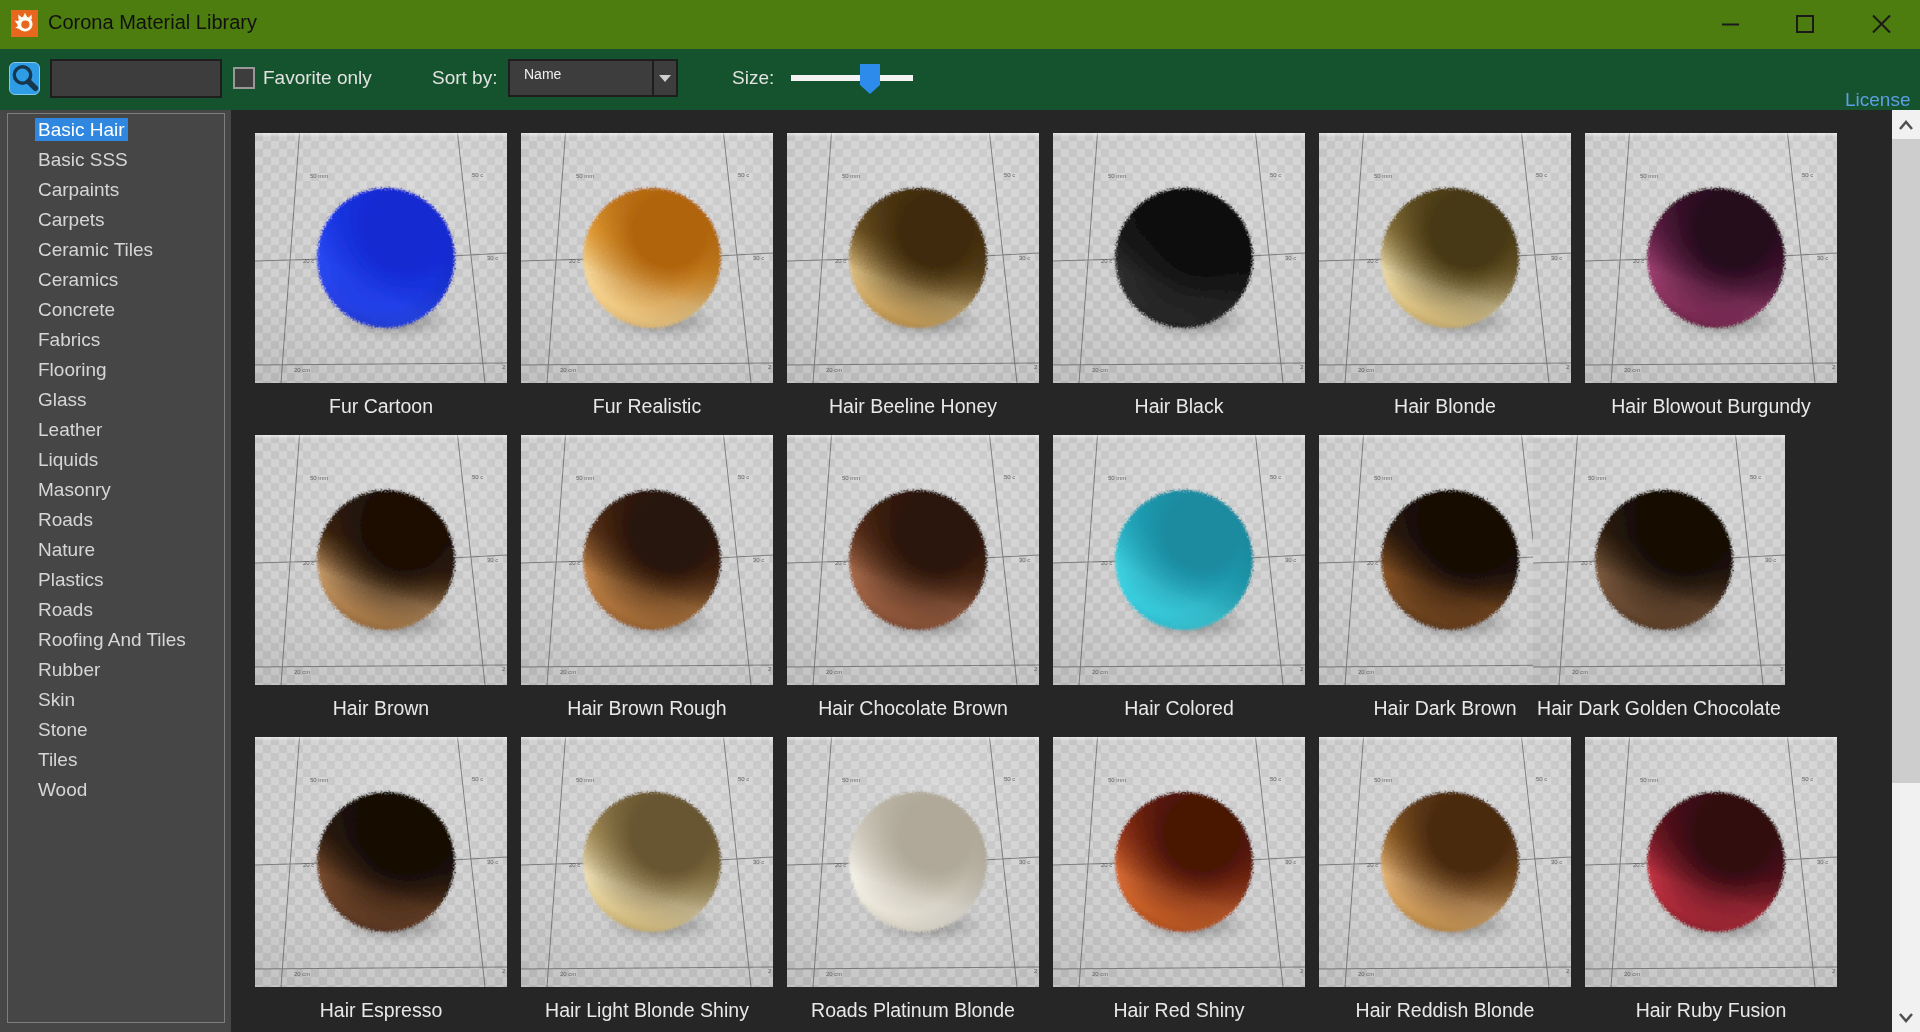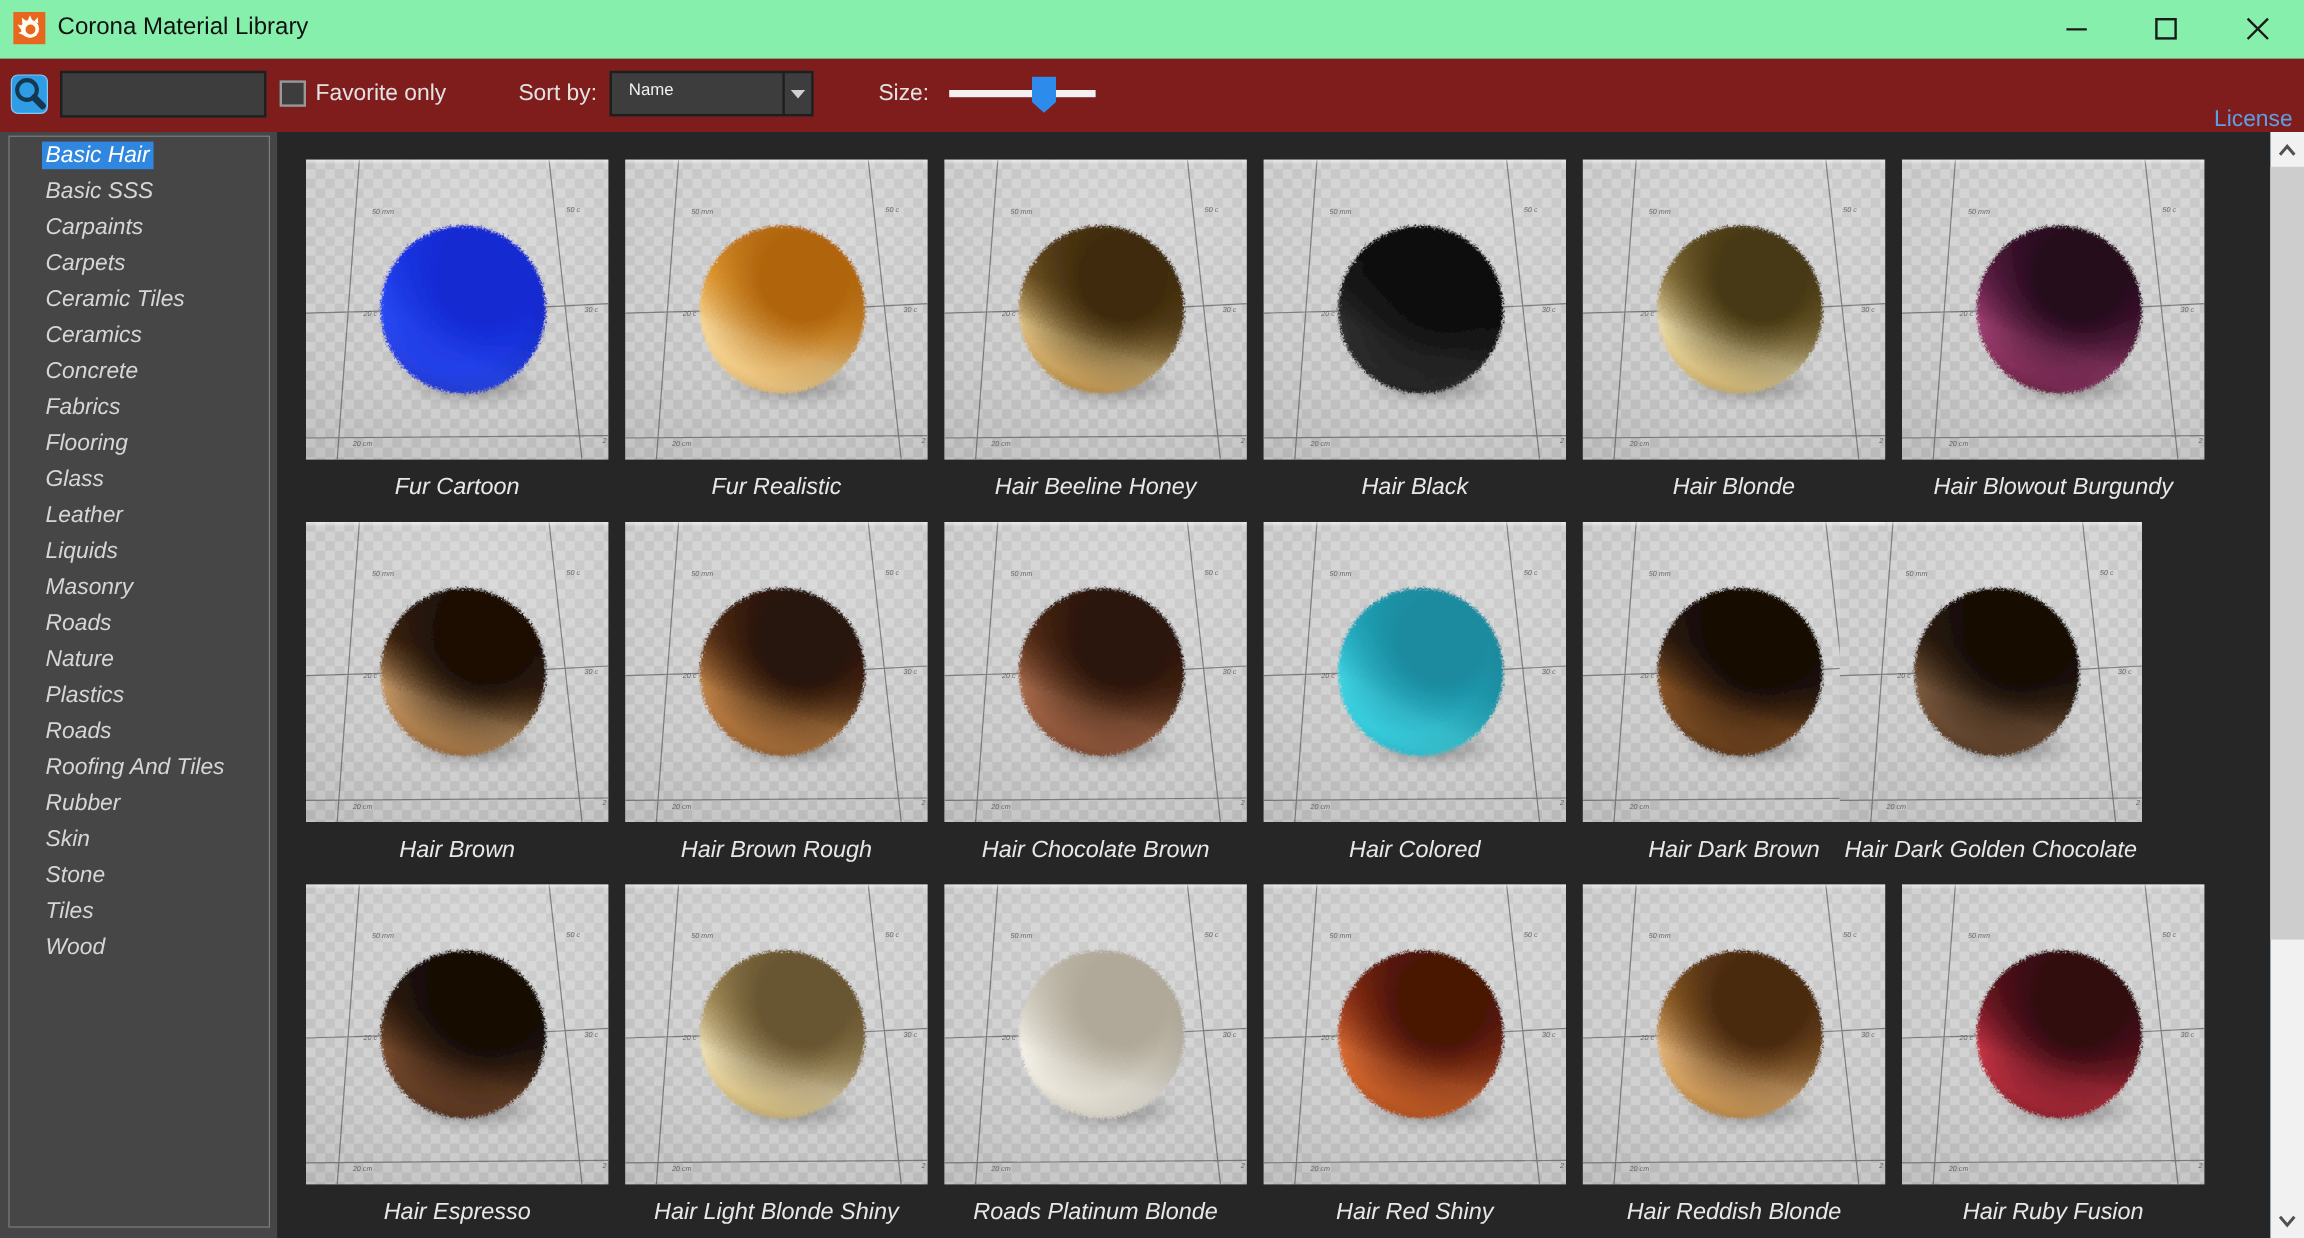--- a/index.html
+++ b/index.html
@@ -1,37 +1,37 @@
 <!DOCTYPE html>
 <html><head><meta charset="utf-8">
 <style>
 *{margin:0;padding:0;box-sizing:border-box}
 html,body{width:1920px;height:1032px;overflow:hidden;background:#262626;
  font-family:"Liberation Sans",sans-serif;}
-.titlebar{position:absolute;left:0;top:0;width:1920px;height:49px;background:#86efac;}
+.titlebar{position:absolute;left:0;top:0;width:1920px;height:49px;background:#4d7c0f;}
 .appicon{position:absolute;left:11px;top:10px;width:27px;height:27px;}
 .title{position:absolute;left:48px;top:11px;font-size:20px;color:#111;}
 .winglyphs{position:absolute;right:0;top:0;height:49px}
-.toolbar{position:absolute;left:0;top:49px;width:1920px;height:61px;background:#7f1d1d;}
+.toolbar{position:absolute;left:0;top:49px;width:1920px;height:61px;background:#14532d;}
 .searchbtn{position:absolute;left:9px;top:13px;width:31px;height:33px;background:#2f9de5;
  border:1px solid #85c8f0;border-radius:6px;}
 .searchbox{position:absolute;left:50px;top:10px;width:172px;height:39px;background:#3d3d3d;border:2px solid #1e1e1e;}
 .cb{position:absolute;left:233px;top:18px;width:22px;height:22px;background:#3d3d3d;border:2px solid #989898;}
 .tlabel{position:absolute;top:18px;font-size:19px;color:#e2e2e2;}
 .dd{position:absolute;left:508px;top:10px;width:170px;height:38px;background:#3d3d3d;border:2px solid #1e1e1e;}
 .ddtext{position:absolute;left:14px;top:5px;font-size:14px;color:#f0f0f0;}
 .ddsep{position:absolute;right:22px;top:0;width:2px;height:34px;background:#1e1e1e;}
 .ddarr{position:absolute;right:5px;top:14px;width:0;height:0;border-left:6px solid transparent;
  border-right:6px solid transparent;border-top:7px solid #d0d0d0;}
 .slidertrack{position:absolute;left:791px;top:26px;width:122px;height:6px;background:#f2f2f2;}
 .sliderhandle{position:absolute;left:860px;top:15px;width:20px;height:21px;background:#2d8ceb;}
 .sliderhandle:after{content:"";position:absolute;left:0;top:21px;width:0;height:0;
  border-left:10px solid transparent;border-right:10px solid transparent;border-top:9px solid #2d8ceb;}
 .license{position:absolute;left:1845px;top:16px;font-size:19px;color:#5d9fe3;margin-top:24px;}
-.bodyarea{position:absolute;left:0;top:110px;width:1920px;height:922px;background:#0c4a6e;font-style:italic;}
+.bodyarea{position:absolute;left:0;top:110px;width:1920px;height:922px;background:#ef4444;}
 .sidepanel{position:absolute;left:0;top:0;width:231px;height:922px;background:#464646;}
 .sideborder{position:absolute;left:7px;top:3px;width:218px;height:910px;border:1px solid #7d7d7d;}
 .sidelist{position:absolute;left:35px;top:4px;font-size:19px;color:#d6d6d6;}
 .sidelist div{height:30px;display:flex;align-items:center;}
 .sidelist span{padding:1px 3px;line-height:21px;}
 .sidelist .sel span{background:#2f87e0;color:#fff;}
 .content{position:absolute;left:231px;top:0;width:1661px;height:922px;background:#262626;padding-left:44px;}
 .cell{position:absolute;width:252px;height:302px;}
 .timg{position:absolute;left:0;top:0;width:252px;height:250px;
  background:

